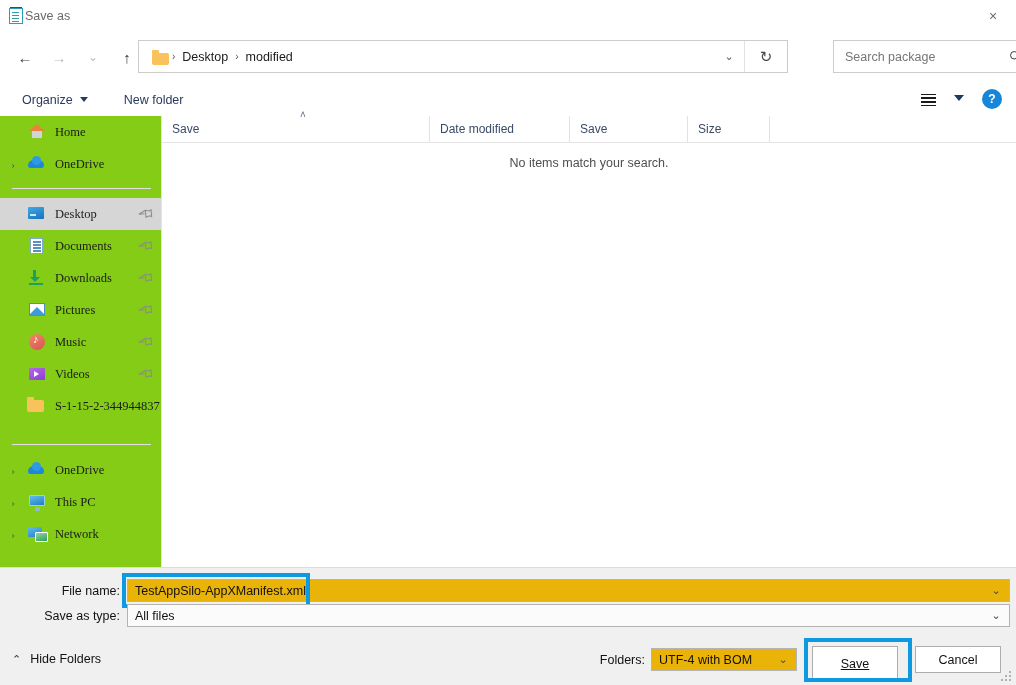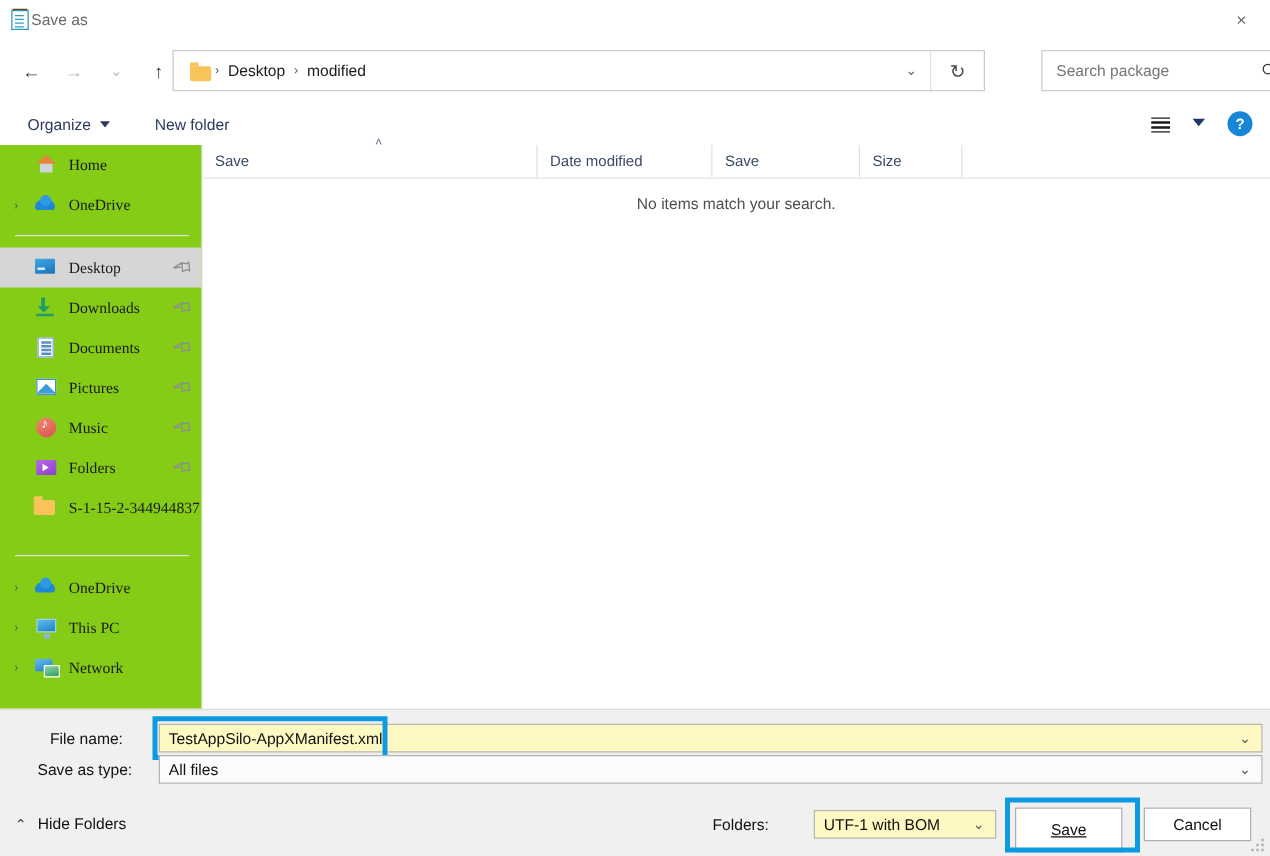--- a/index.html
+++ b/index.html
@@ -294,26 +294,26 @@
     position: absolute;
     left: 0; top: 567px;
     width: 1016px; height: 118px;
     background: #f0f0f0;
     border-top: 1px solid #dcdcdc;
   }
   .field-label {
     position: absolute;
     font-size: 12.5px;
     color: #111;
-    text-align: left;
+    text-align: right;
   }
   .combo {
     position: absolute;
     border: 1px solid #b4b4b4;
-    background: #fef9c3;
+    background: #eab308;
     box-sizing: border-box;
     display: flex;
     align-items: center;
   }
   .combo .val {
     font-size: 12.5px;
     color: #111;
     margin-left: 7px;
     flex: 1;
     overflow: hidden;
@@ -602,45 +602,45 @@
       <span class="nav-label">Desktop</span>
       <span class="pin">
         <svg width="13" height="13" viewBox="0 0 16 16">
             <path d="M9 1 L15 7 L12.5 7.6 L10 12 L4 6 L8.4 3.5 Z M4 6 L1 15 L6 10" fill="none" stroke="#8d8d8d" stroke-width="1.3"></path>
           </svg>
       </span>
     </div>
     <div class="nav-row">
       <span class="nav-expander"></span>
       <span class="nav-ico">
+          <i class="ico-doc"></i>
+        </span>
+      <span class="nav-label">Documents</span>
+      <span class="pin">
+        <svg width="13" height="13" viewBox="0 0 16 16">
+            <path d="M9 1 L15 7 L12.5 7.6 L10 12 L4 6 L8.4 3.5 Z M4 6 L1 15 L6 10" fill="none" stroke="#8d8d8d" stroke-width="1.3"></path>
+          </svg>
+      </span>
+    </div>
+    <div class="nav-row">
+      <span class="nav-expander"></span>
+      <span class="nav-ico">
           <i class="ico-dl-arrow"></i>
           <i class="ico-dl-base"></i>
         </span>
       <span class="nav-label">Downloads</span>
       <span class="pin">
         <svg width="13" height="13" viewBox="0 0 16 16">
             <path d="M9 1 L15 7 L12.5 7.6 L10 12 L4 6 L8.4 3.5 Z M4 6 L1 15 L6 10" fill="none" stroke="#8d8d8d" stroke-width="1.3"></path>
           </svg>
       </span>
     </div>
     <div class="nav-row">
       <span class="nav-expander"></span>
       <span class="nav-ico">
-          <i class="ico-doc"></i>
-        </span>
-      <span class="nav-label">Documents</span>
-      <span class="pin">
-        <svg width="13" height="13" viewBox="0 0 16 16">
-            <path d="M9 1 L15 7 L12.5 7.6 L10 12 L4 6 L8.4 3.5 Z M4 6 L1 15 L6 10" fill="none" stroke="#8d8d8d" stroke-width="1.3"></path>
-          </svg>
-      </span>
-    </div>
-    <div class="nav-row">
-      <span class="nav-expander"></span>
-      <span class="nav-ico">
           <i class="ico-pic"></i>
         </span>
       <span class="nav-label">Pictures</span>
       <span class="pin">
         <svg width="13" height="13" viewBox="0 0 16 16">
             <path d="M9 1 L15 7 L12.5 7.6 L10 12 L4 6 L8.4 3.5 Z M4 6 L1 15 L6 10" fill="none" stroke="#8d8d8d" stroke-width="1.3"></path>
           </svg>
       </span>
     </div>
     <div class="nav-row">
@@ -653,21 +653,21 @@
         <svg width="13" height="13" viewBox="0 0 16 16">
             <path d="M9 1 L15 7 L12.5 7.6 L10 12 L4 6 L8.4 3.5 Z M4 6 L1 15 L6 10" fill="none" stroke="#8d8d8d" stroke-width="1.3"></path>
           </svg>
       </span>
     </div>
     <div class="nav-row">
       <span class="nav-expander"></span>
       <span class="nav-ico">
           <i class="ico-video"></i>
         </span>
-      <span class="nav-label">Folders</span>
+      <span class="nav-label">Videos</span>
       <span class="pin">
         <svg width="13" height="13" viewBox="0 0 16 16">
             <path d="M9 1 L15 7 L12.5 7.6 L10 12 L4 6 L8.4 3.5 Z M4 6 L1 15 L6 10" fill="none" stroke="#8d8d8d" stroke-width="1.3"></path>
           </svg>
       </span>
     </div>
     <div class="nav-row">
       <span class="nav-expander"></span>
       <span class="nav-ico">
           <i class="ico-folder"></i>
@@ -723,21 +723,21 @@
     <div class="hl-box" style="left:122px; top:5px; width:188px; height:35px;"></div>
 
     <div class="field-label" style="left:30px; top:41px; width:90px;">Save as type:</div>
     <div class="combo" style="left:127px; top:36px; width:883px; height:23px; background:#fbfbfb;">
       <span class="val">All files</span>
       <span class="chev">⌄</span>
     </div>
 
     <div class="field-label" style="left:570px; top:85px; width:75px;">Folders:</div>
     <div class="combo" style="left:651px; top:80px; width:146px; height:23px;">
-      <span class="val">UTF-1 with BOM</span>
+      <span class="val">UTF-4 with BOM</span>
       <span class="chev">⌄</span>
     </div>
 
     <div class="btn" style="left:812px; top:78px; width:86px; height:36px;text-decoration:underline;">Save</div>
     <div class="hl-box" style="left:804px; top:70px; width:108px; height:44px;"></div>
 
     <div class="btn" style="left:915px; top:78px; width:86px; height:27px;">Cancel</div>
 
     <div class="grip">
       <i style="left:8px; top:0;"></i>

